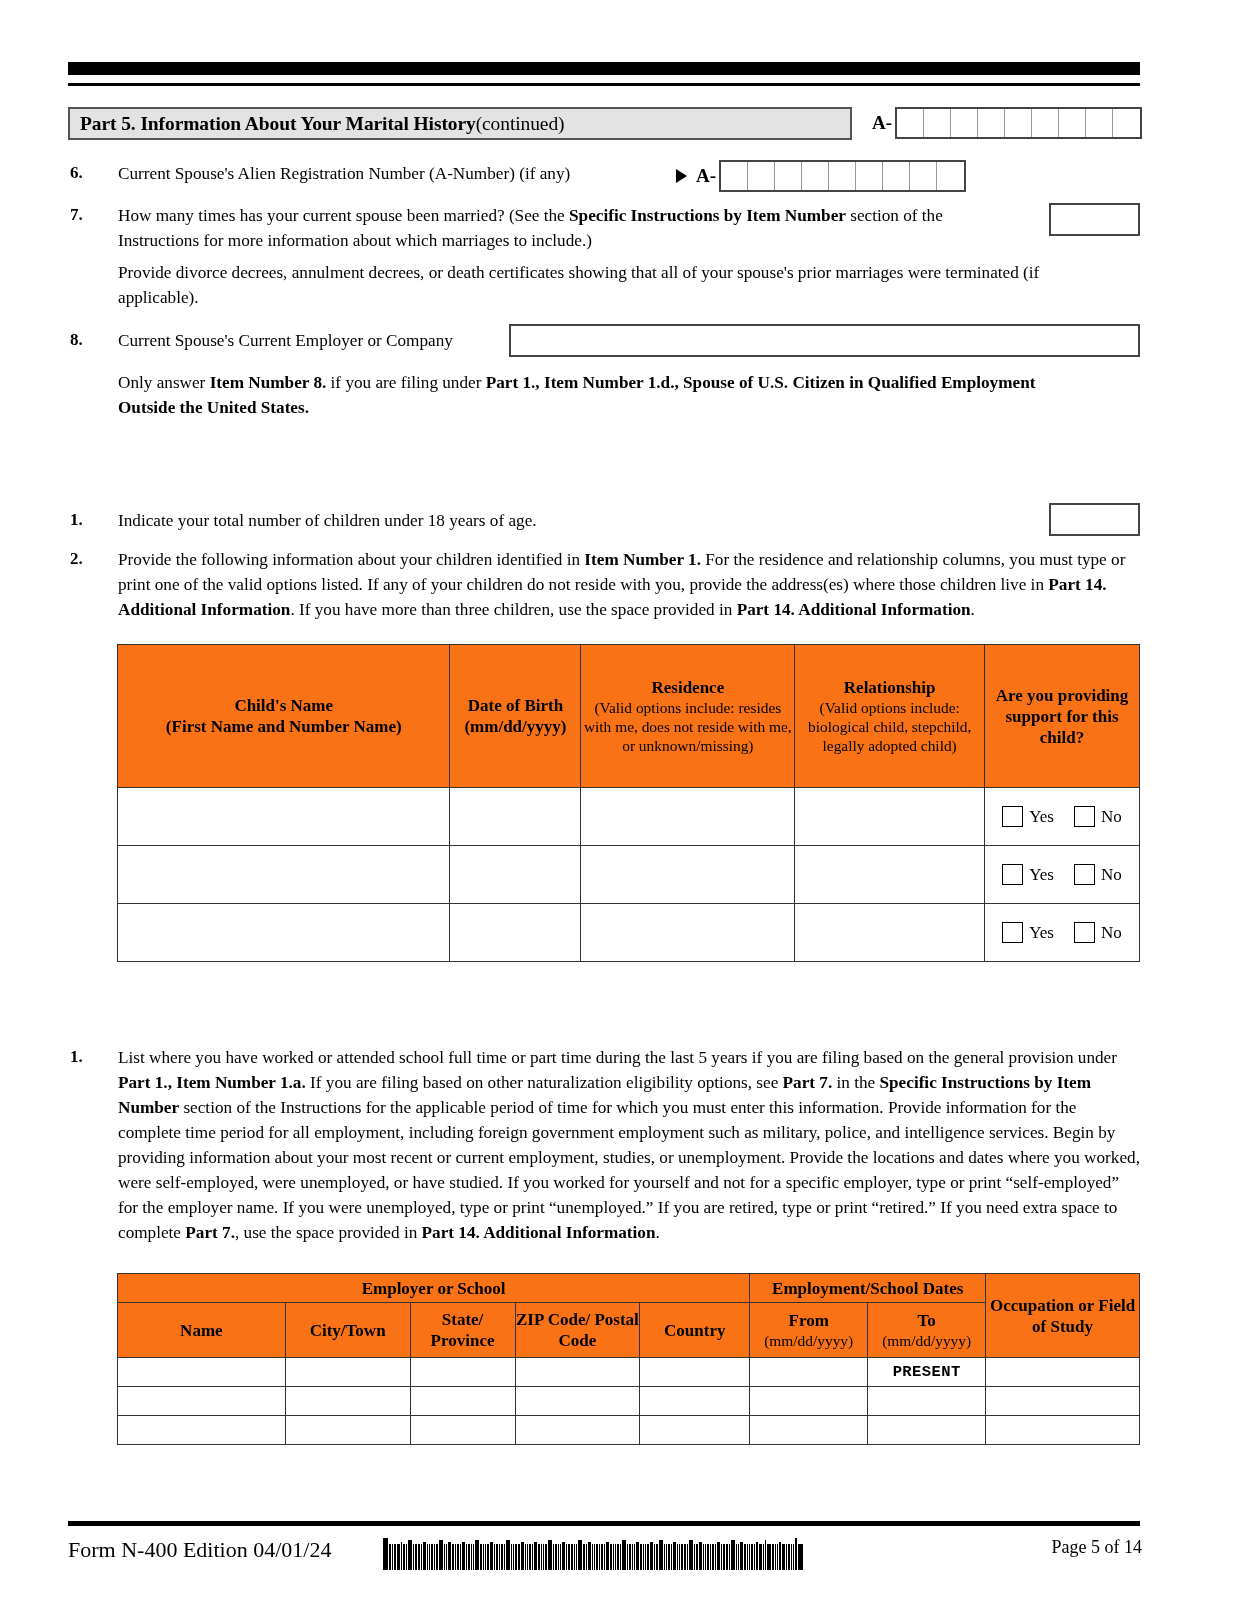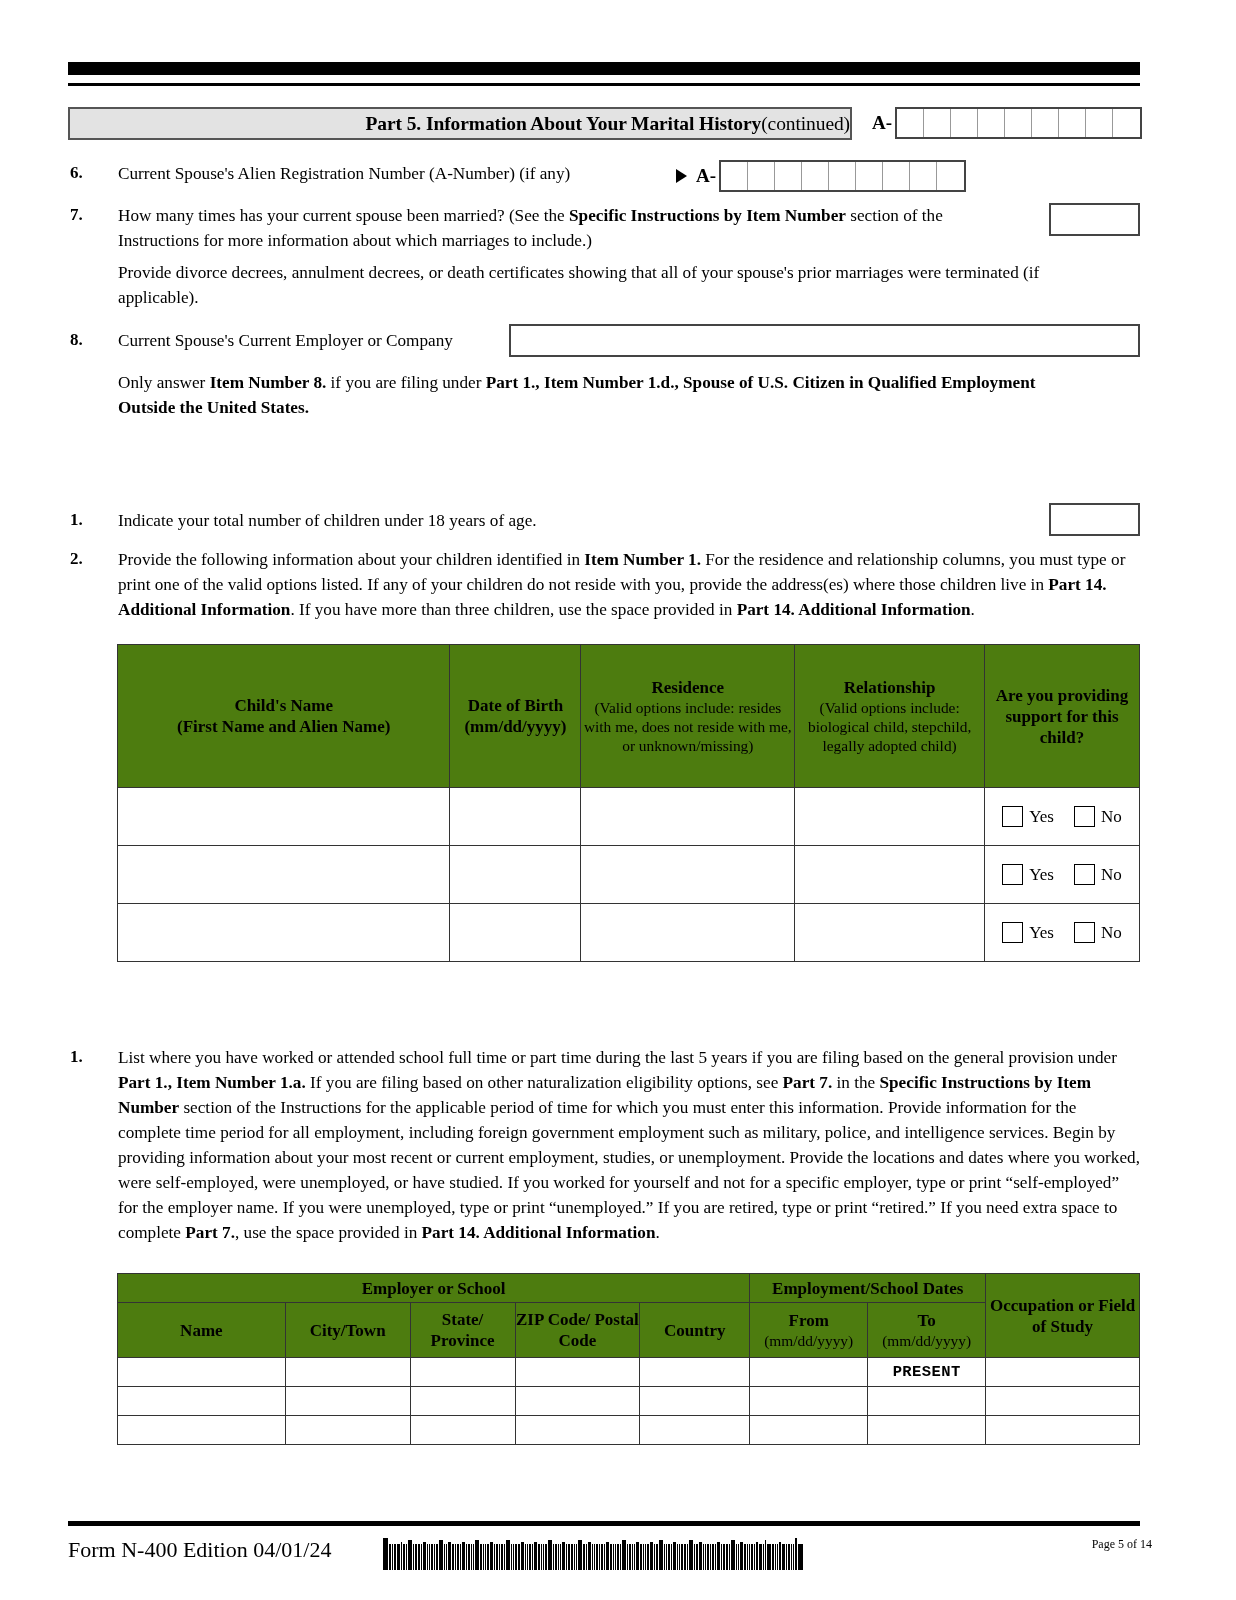--- a/index.html
+++ b/index.html
@@ -114,21 +114,21 @@
     border-collapse: collapse;
     background: #fff;
   }
   table.formtable td, table.formtable th {
     border: 1.5px solid #333;
     box-sizing: border-box;
     padding: 0;
     vertical-align: middle;
   }
   table.formtable th {
-    background: #4d7c0f;
+    background: #f97316;
     text-align: center;
     font-weight: bold;
   }
   .hdr-main { font-size: 17px; font-weight: bold; line-height: 21px; }
   .hdr-sub  { font-size: 15.4px; font-weight: normal; line-height: 19px; }
 
   
   .child-hdr-cell { padding: 4px 3px; }
   .child-row td { height: 58px; }
   .yn {
@@ -166,22 +166,22 @@
     width: 1072px; height: 5px;
     background: #000;
   }
   .footer-left {
     position: absolute;
     left: 68px; top: 1537px;
     font-size: 22px;
   }
   .footer-right {
     position: absolute;
-    right: 84px; top: 1537px;
-    font-size: 12px;
+    right: 94px; top: 1537px;
+    font-size: 18px;
   }
   .barcode {
     position: absolute;
     left: 383px; top: 1534px;
     width: 480px; height: 36px;
     overflow: hidden;
     display: flex;
     align-items: flex-end;
   }
   .barcode i {
@@ -191,21 +191,21 @@
   }
 </style>
 </head>
 <body>
 
 <div class="page">
 
   <div class="topbar-thick"></div>
   <div class="topbar-thin"></div>
 
-  <div class="part-header" style="left:68px; top:107px; width:784px;justify-content:flex-end;">
+  <div class="part-header" style="left:68px; top:107px; width:784px;">
     <span>Part 5.  Information About Your Marital History</span>
       <span class="reg"> (continued)</span>
   </div>
 
   <div class="anum-wrap" style="left:872px; top:107px;">
     <span class="anum-label">A-</span>
     <div class="anum-grid" id="hdr-anum">
         <div class="cell"></div>
         <div class="cell"></div>
         <div class="cell"></div>
@@ -261,21 +261,21 @@
       <col style="width:333px">
       <col style="width:131px">
       <col style="width:214px">
       <col style="width:190px">
       <col style="width:155px">
     </colgroup>
     <thead>
       <tr>
         <th class="child-hdr-cell" style="height:143px;">
           <div class="hdr-main">Child's Name</div>
-          <div class="hdr-main">(First Name and Alien Name)</div>
+          <div class="hdr-main">(First Name and Number Name)</div>
         </th>
         <th class="child-hdr-cell">
           <div class="hdr-main">Date of Birth</div>
           <div class="hdr-main">(mm/dd/yyyy)</div>
         </th>
         <th class="child-hdr-cell">
           <div class="hdr-main">Residence</div>
           <div class="hdr-sub">(Valid options include: resides with me, does not reside with me, or unknown/missing)</div>
         </th>
         <th class="child-hdr-cell">

